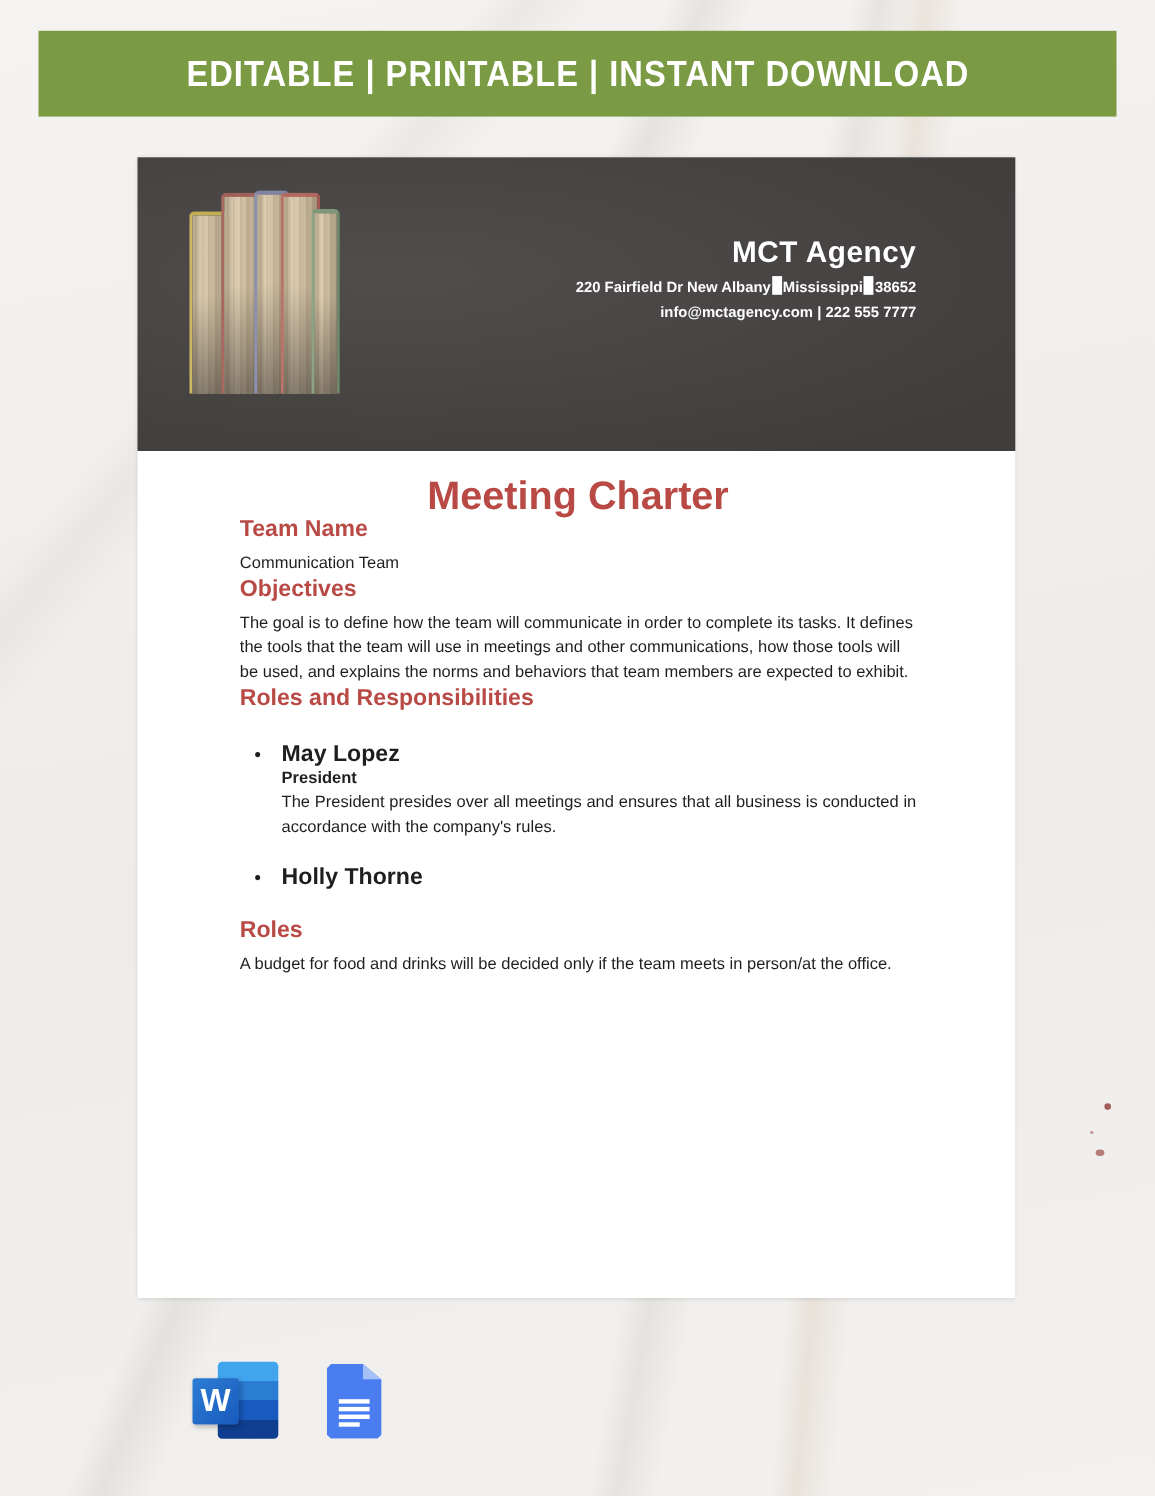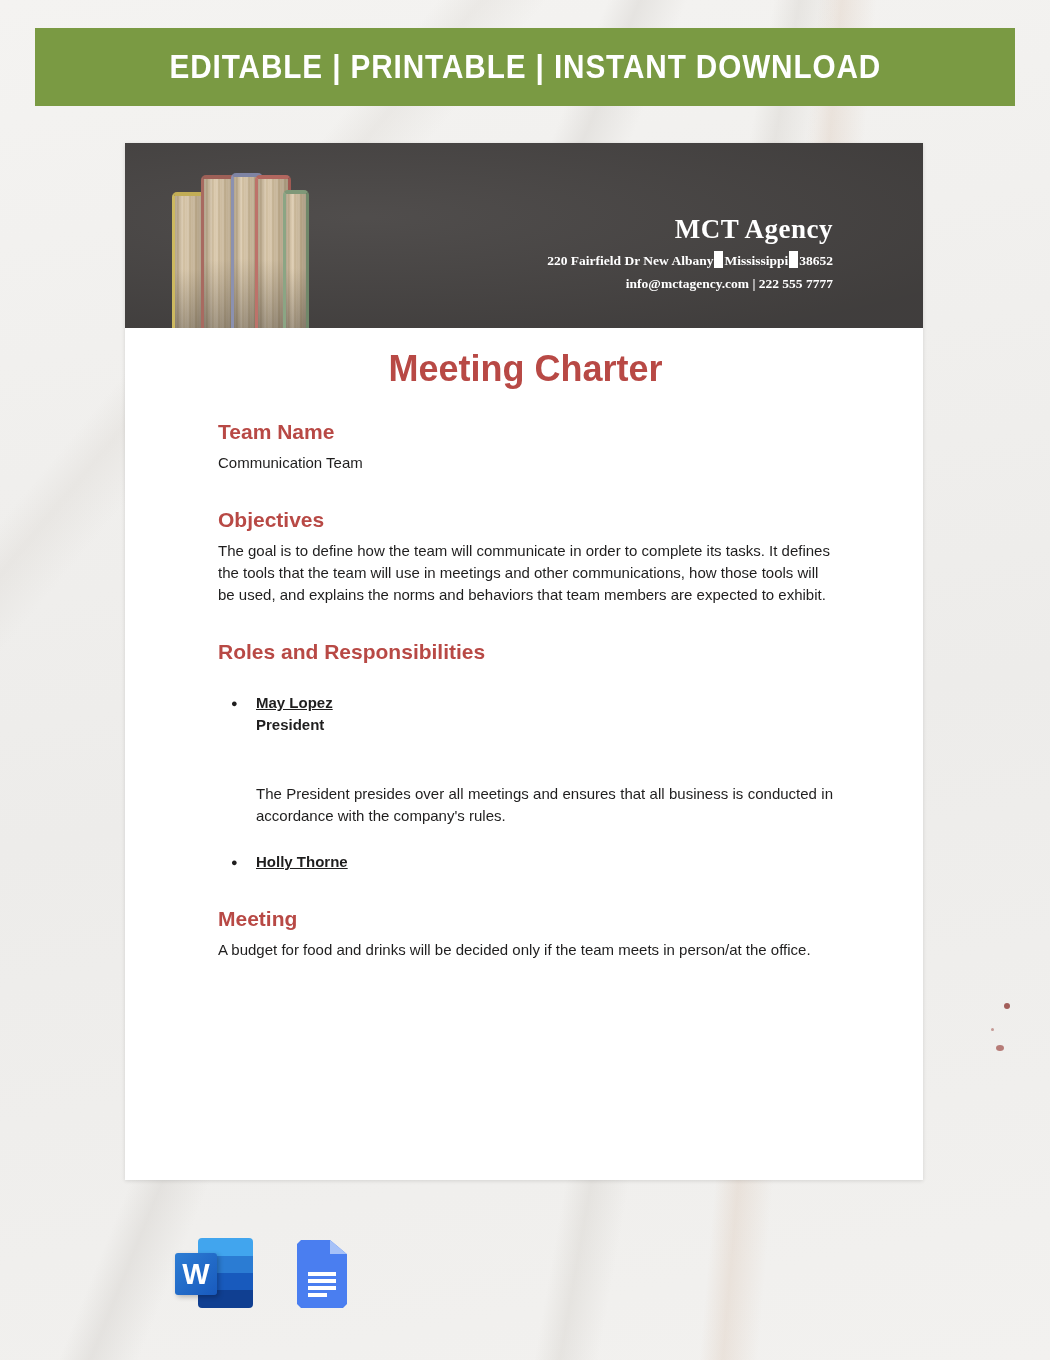--- a/index.html
+++ b/index.html
@@ -34,26 +34,25 @@
   }
 
   
   .doc {
     position:absolute; left:125px; top:143px; width:798px; height:1037px;
     background:#ffffff; box-shadow:0 1px 4px rgba(0,0,0,0.12);
   }
 
   
   .doc-header {
-    position:relative; width:798px; height:185px;
+    position:relative; width:798px; height:267px;
     background:
       radial-gradient(ellipse at 30% 40%, rgba(255,255,255,0.04), rgba(0,0,0,0.12) 85%),
       var(--header_bg, #494645);
     overflow:hidden;
-    font-family:Liberation Serif, serif;
   }
 
   
   .books { position:absolute; left:0; top:0; width:360px; height:215px; }
   .book {
     position:absolute; bottom:0; border-style:solid; border-bottom:none;
     border-radius:5px 5px 0 0;
   }
   .book .pages {
     position:absolute; inset:0;
@@ -81,31 +80,31 @@
     vertical-align:-3px; margin:0 1px;
   }
 
   
   .doc-body { padding:0 90px 0 93px; color:#1f1e1e; }
   .doc-title {
     margin-top:24px; text-align:center; color:var(--accent, #b84945);
     font-size:36px; font-weight:bold; line-height:34px;
   }
   .sec-heading {
-    margin-top:33px; color:var(--accent, #b84945);
+    color:var(--accent, #b84945);
     font-size:21px; font-weight:bold; line-height:25px;
   }
   .sec-body   { margin-top:8px; font-size:15px; line-height:22px; }
   .roles-list { margin-top:28px; }
   .role-item  { display:flex; margin-bottom:24px; }
   .bullet     { width:38px; padding-left:13px; font-size:11px; line-height:22px; }
   .role-content { flex:1; }
-  .role-name  { font-size:15px; font-weight:bold; line-height:22px;text-decoration:underline; }
+  .role-name  { font-size:21px; font-weight:bold; line-height:22px; }
   .role-title { font-size:15px; font-weight:bold; line-height:22px; }
-  .role-desc  { font-size:15px; line-height:22px; text-align:justify;margin-top:47px; }
+  .role-desc  { font-size:15px; line-height:22px; text-align:justify; }
 
   
   .footer-icons { position:absolute; left:175px; top:1238px; width:200px; height:72px; }
   .word-icon { position:absolute; left:0; top:0; width:80px; height:70px; }
   .word-doc {
     position:absolute; left:23px; top:0; width:55px; height:70px; border-radius:4px;
     background:linear-gradient(180deg,
       #41a5ee 0%, #41a5ee 25%, #2b7cd3 25%, #2b7cd3 50%,
       #185abd 50%, #185abd 75%, #103f91 75%, #103f91 100%);
   }
@@ -194,21 +193,21 @@
           </div>
         </div>
         <div class="role-item">
           <div class="bullet">●</div>
           <div class="role-content">
             <div class="role-name">Holly Thorne</div>
           </div>
         </div>
       </div>
 
-      <div class="sec-heading">Meeting</div>
+      <div class="sec-heading">Roles</div>
       <div class="sec-body">A budget for food and drinks will be decided only if the team meets in person/at the office.</div>
     </div>
 
   </div>
 
   <div class="footer-icons">
     <div class="word-icon">
       <div class="word-doc"></div>
       <div class="word-square">W</div>
     </div>

